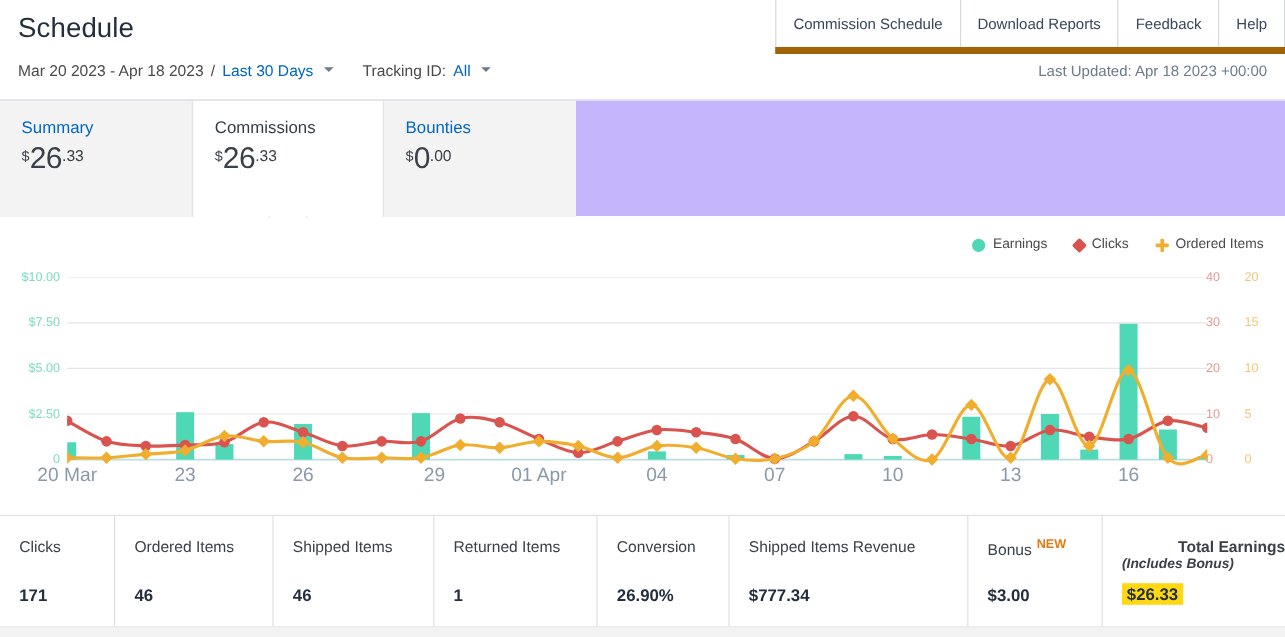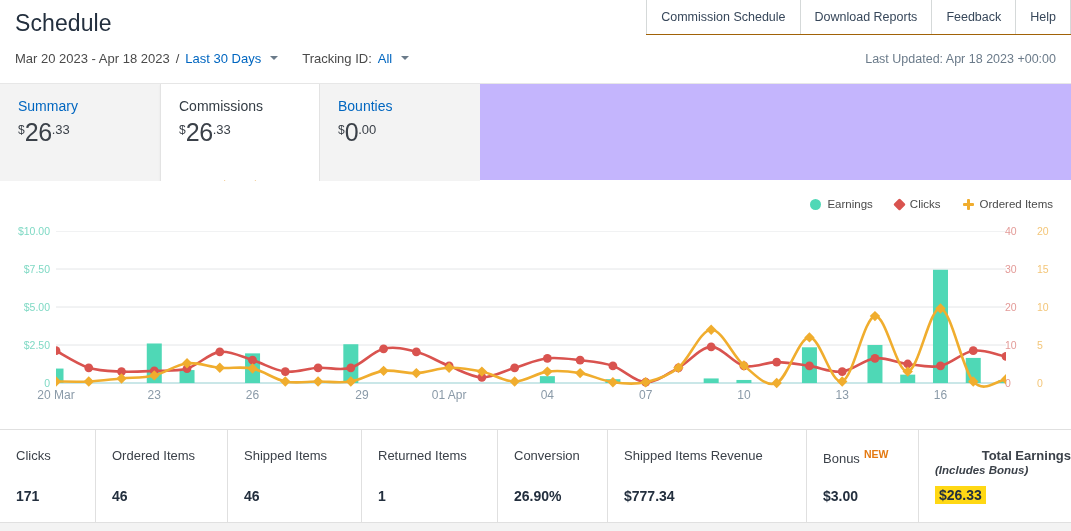--- a/index.html
+++ b/index.html
@@ -9,22 +9,22 @@
     background: #ffffff;
     color: #232f3e;
     overflow: hidden;
   }
   .page { position: relative; width: 1071px; height: 531px; background:#fff; }
 
   
   .topnav {
     position: absolute; top: 0; right: 0;
     display: flex; align-items: stretch;
-    height: 35px;
-    border-bottom: 1px solid #a16207;
+    height: 45px;
+    border-bottom: 6px solid #a16207;
   }
   .topnav-item {
     display: flex; align-items: center; justify-content: center;
     padding: 0 14px;
     font-size: 12.5px;
     color: #37475a;
     border-left: 1px solid #d5d9d9;
     white-space: nowrap;
     cursor: pointer;
     background: #fff;
@@ -126,21 +126,21 @@
     position: absolute; font-size: 10.5px; text-align: right;
   }
   .axis-left { left: 8px; width: 42px; color: #7fd9c4; }
   .axis-r1 { left: 1005px; width: 20px; color: #e39a97; text-align: left; }
   .axis-r2 { left: 1037px; width: 22px; color: #f3c679; text-align: left; }
   .tickrow { position: absolute; line-height: 1; text-align: right; }
 
   .plot { position: absolute; left: 56px; top: 50px; width: 950px; height: 152px; }
   .xlabels { position: absolute; left: 56px; top: 207px; width: 950px; height: 16px; }
   .xlabel {
-    position: absolute; font-size: 12px; color: #8a9aa8;
+    position: absolute; font-size: 16px; color: #8a9aa8;
     transform: translateX(-50%); white-space: nowrap;
   }
 
   
   .stats {
     position: absolute; left: 0; top: 429px;
     width: 1071px; height: 94px;
     display: flex;
     border-top: 1px solid #e0e0e0;
     border-bottom: 1px solid #e0e0e0;

